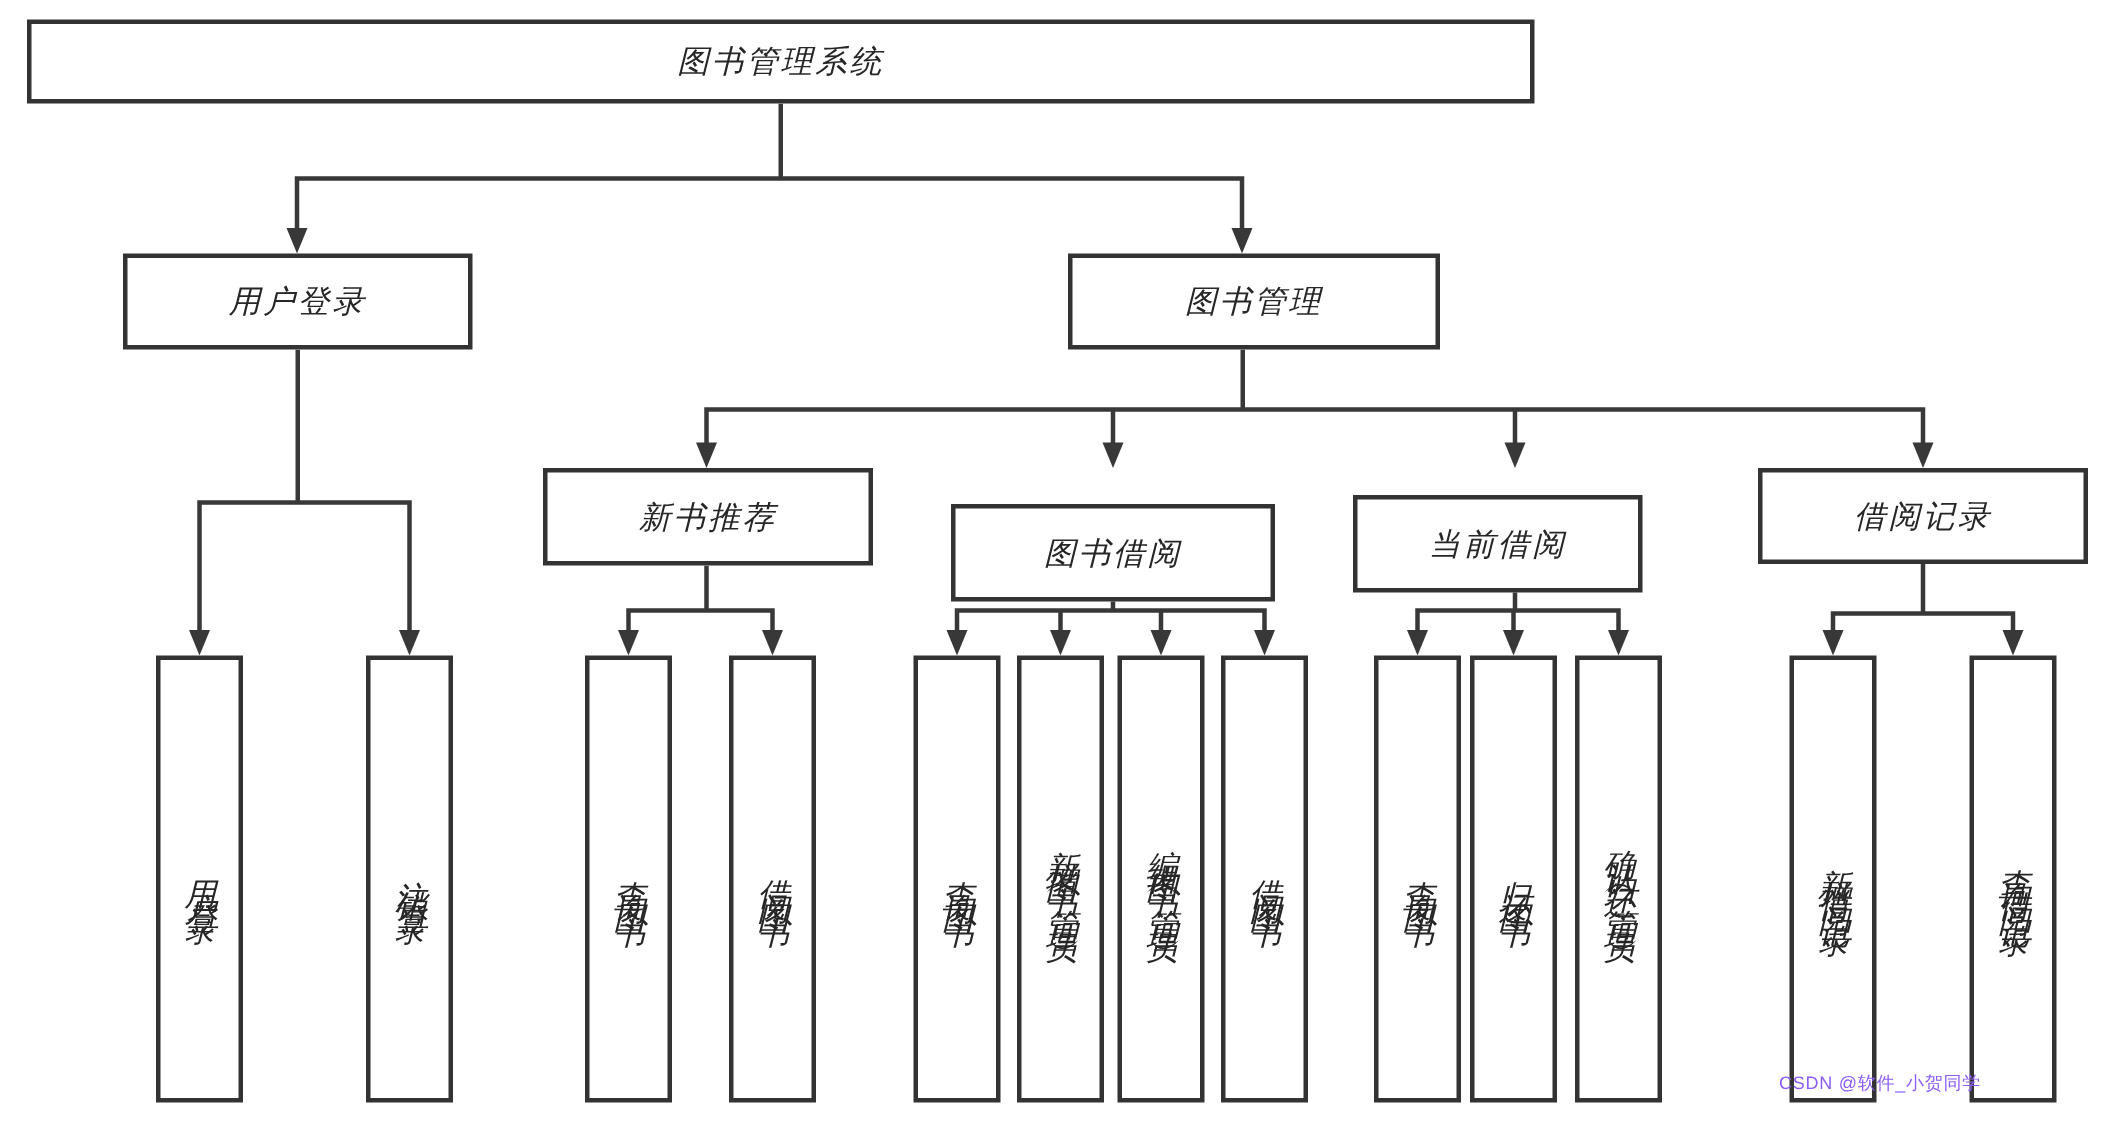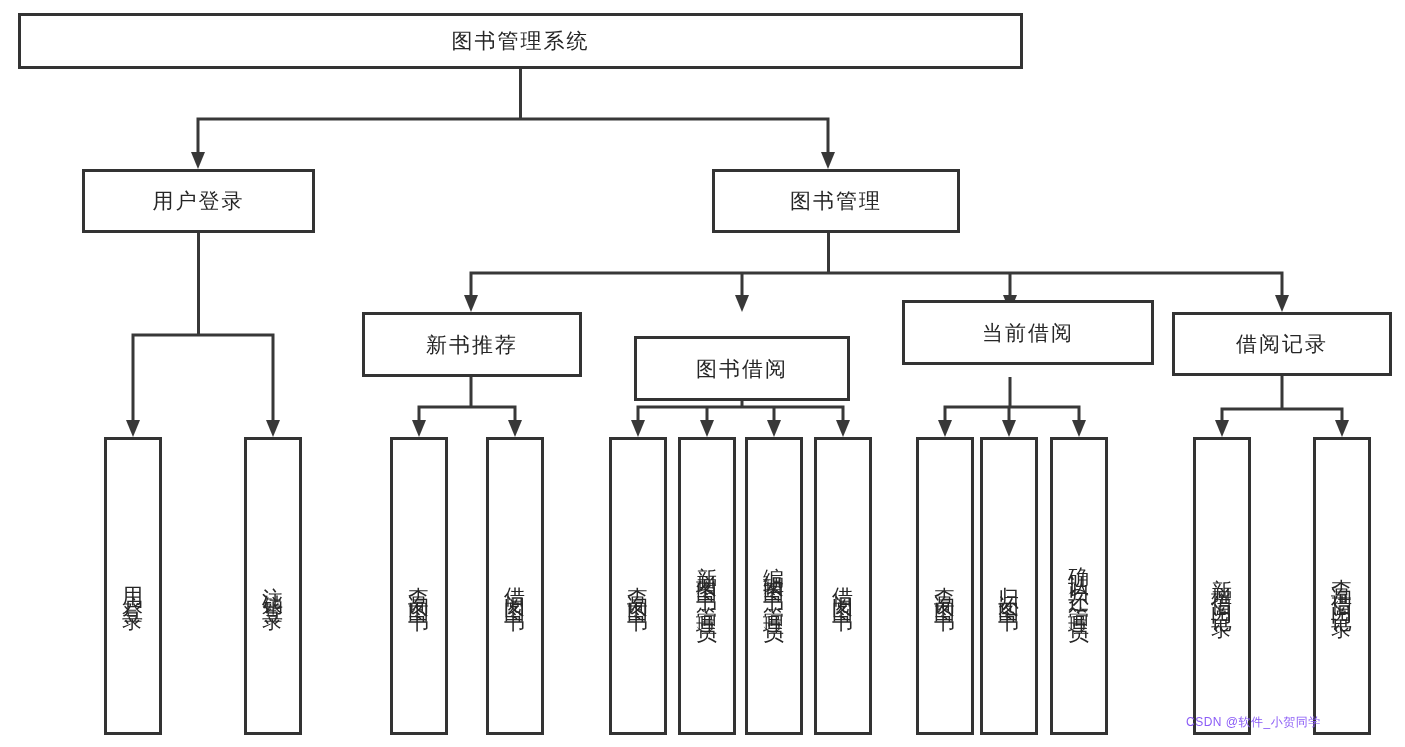--- a/index.html
+++ b/index.html
@@ -19,20 +19,21 @@
   }
   .node {
     position: absolute;
     box-sizing: border-box;
     border: 3px solid #333333;
     background: #ffffff;
     display: flex;
     align-items: center;
     justify-content: center;
     z-index: 2;
+    font-style: italic;
   }
   .node .lbl {
     color: #262626;
     font-size: 21px;
     letter-spacing: 2px;
     white-space: nowrap;
   }
   .hbox { height: 64px; }
   .vbox {
     top: 437px;
@@ -118,21 +119,21 @@
   <div class="node hbox" style="left:712px; top:169px; width:248px;">
     <span class="lbl">图书管理</span>
   </div>
 
   <div class="node" style="left:362px; top:312px; width:220px; height:65px;">
     <span class="lbl">新书推荐</span>
   </div>
   <div class="node" style="left:634px; top:312px; width:216px; height:65px;margin-top:24px;">
     <span class="lbl">图书借阅</span>
   </div>
-  <div class="node" style="left:902px; top:300px; width:252px; height:65px;">
+  <div class="node" style="left:902px; top:330px; width:193px; height:65px;">
     <span class="lbl">当前借阅</span>
   </div>
   <div class="node" style="left:1172px; top:312px; width:220px; height:64px;">
     <span class="lbl">借阅记录</span>
   </div>
 
   <div class="node vbox" style="left:104px;">
     <span class="lbl">用户登录</span>
   </div>
   <div class="node vbox" style="left:244px;">

